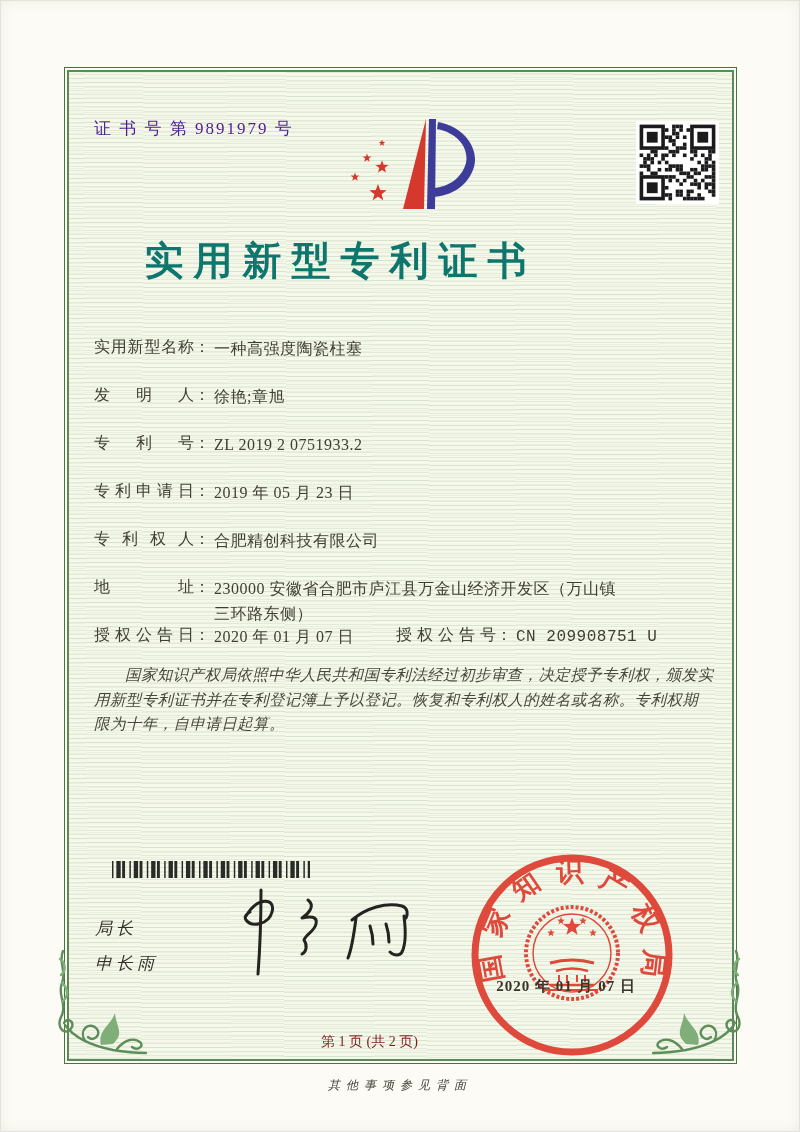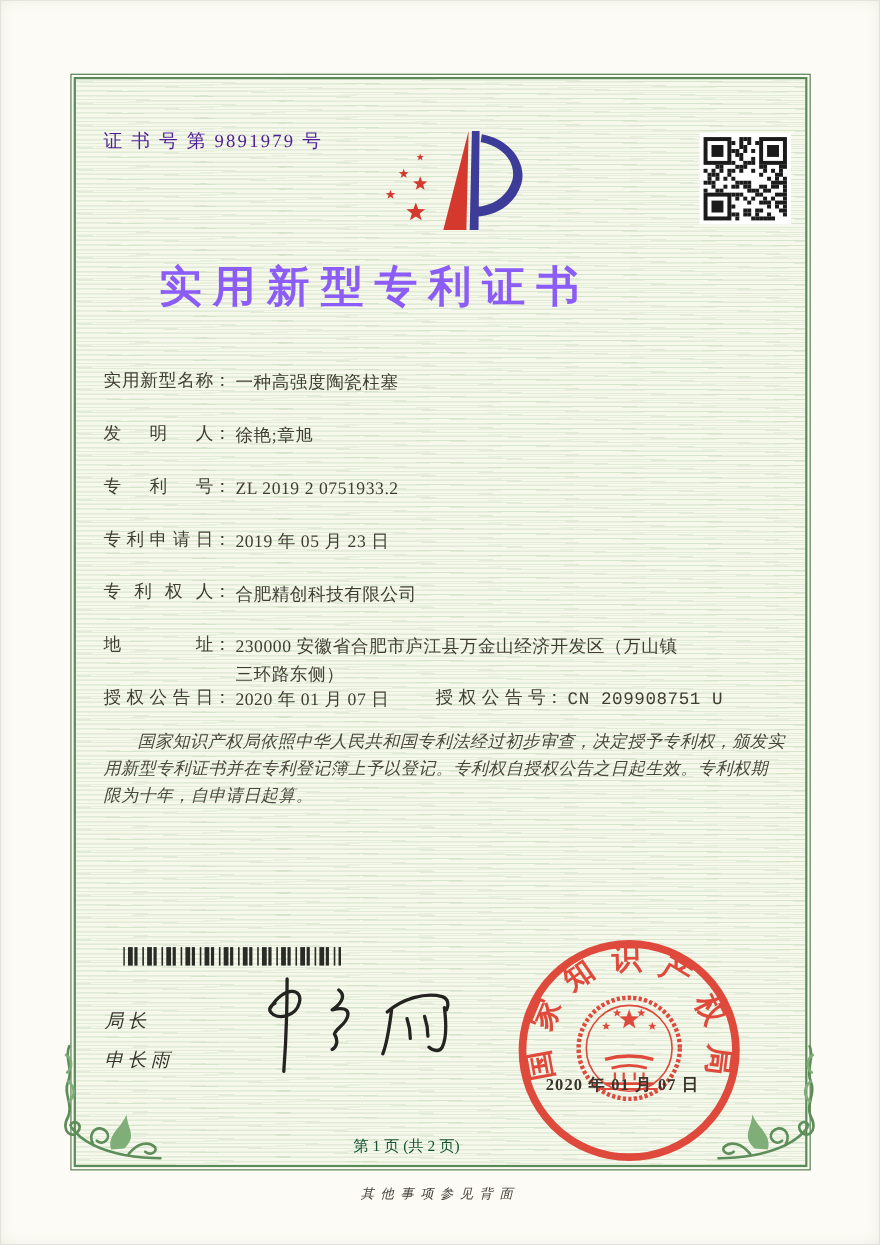--- a/index.html
+++ b/index.html
@@ -19,37 +19,37 @@
     background-color:#f6f8ec;
     background-image:
       repeating-linear-gradient(0.4deg, rgba(151,188,138,.22) 0 1px, rgba(255,255,255,0) 1px 4px),
       repeating-linear-gradient(-0.4deg, rgba(151,188,138,.14) 0 1px, rgba(255,255,255,0) 1px 5px);
   }
   .cert-no{position:absolute;left:94px;top:117px;font-size:17px;letter-spacing:2px;color:#4c1d95;}
   .logo{position:absolute;left:331px;top:106px;width:147px;height:113px;}
   .qr{position:absolute;left:636px;top:121px;width:83px;height:83px;background:#fff;}
   .title{
     position:absolute;left:64px;top:234px;width:543px;margin:0;text-align:center;
-    font-size:39px;font-weight:bold;letter-spacing:10px;text-indent:10px;color:#8b5cf6;
+    font-size:39px;font-weight:bold;letter-spacing:10px;text-indent:10px;color:#0f766e;
   }
   .fields{position:absolute;left:94px;top:336px;width:616px;font-size:16px;color:#403e33;}
   .f-row{position:absolute;left:0;width:616px;line-height:22px;}
   .f-label{display:inline-block;width:100px;text-align:justify;text-align-last:justify;vertical-align:top;}
   .f-colon{display:inline-block;vertical-align:top;}
   .f-value{display:inline-block;vertical-align:top;margin-left:4px;letter-spacing:.5px;max-width:470px;white-space:pre-line;line-height:25px;}
   .grant-pair{display:inline-block;}
   .paras{position:absolute;left:94px;top:663px;width:620px;font-size:15.5px;line-height:24.6px;color:#49473c;font-style:italic;}
   .paras p{margin:0;text-indent:2em;letter-spacing:.4px;}
   .barcode{position:absolute;left:112px;top:861px;width:198px;height:17px;}
   .director{position:absolute;left:95px;top:917px;font-size:17px;letter-spacing:4px;color:#34322b;font-style:italic;}
   .director div{margin-bottom:12px;}
   .signature{position:absolute;left:224px;top:878px;width:195px;height:105px;}
   .seal{position:absolute;left:466px;top:849px;width:212px;height:212px;opacity:.9;}
   .seal-date{position:absolute;left:488px;top:977px;width:156px;text-align:center;font-size:15px;font-weight:bold;letter-spacing:1px;color:#38342c;}
-  .page-info{position:absolute;left:64px;top:1033px;width:671px;text-align:center;font-size:14px;color:#14532d;transform:translateX(-30px);}
+  .page-info{position:absolute;left:64px;top:1033px;width:671px;text-align:center;font-size:14px;color:#7f1d1d;transform:translateX(-30px);}
   .back-note{position:absolute;left:0;top:1077px;width:800px;text-align:center;font-size:12px;letter-spacing:6px;color:#45433a;font-style:italic;}
   .flourish{position:absolute;width:92px;height:118px;top:947px;}
   .flourish.fl-left{left:55px;}
   .flourish.fl-right{left:652px;transform:scaleX(-1);}
 </style>
 </head>
 <body>
 
 <div class="page">
 
@@ -237,21 +237,21 @@
       <span class="f-label">地址</span><span class="f-colon">：</span><span class="f-value">230000  安徽省合肥市庐江县万金山经济开发区（万山镇
 三环路东侧）</span>
     </div>
     <div class="f-row" style="top:288px;">
       <span class="grant-pair"><span class="f-label">授权公告日</span><span class="f-colon">：</span><span class="f-value">2020 年 01 月 07 日</span></span>
       <span class="grant-pair" style="margin-left:38px;font-family:Liberation Mono, monospace;"><span class="f-label">授权公告号</span><span class="f-colon">：</span><span class="f-value">CN 209908751 U</span></span>
     </div>
   </div>
 
   <div class="paras">
-    <p>国家知识产权局依照中华人民共和国专利法经过初步审查，决定授予专利权，颁发实用新型专利证书并在专利登记簿上予以登记。专利权自授权公告之日起生效。专利权期限为十年，自申请日起算。</p>
+    <p>国家知识产权局依照中华人民共和国专利法经过初步审查，决定授予专利权，颁发实用新型专利证书并在专利登记簿上予以登记。恢复和专利权人的姓名或名称。专利权期限为十年，自申请日起算。</p>
   </div>
 
   <svg class="barcode" id="barcode-svg" viewBox="0 0 198 17">
       <rect x="0" y="0" width="1.45" height="17" fill="#2a2a26"></rect>
       <rect x="4.35" y="0" width="4.35" height="17" fill="#2a2a26"></rect>
       <rect x="10.149999999999999" y="0" width="2.9" height="17" fill="#2a2a26"></rect>
       <rect x="17.4" y="0" width="1.45" height="17" fill="#2a2a26"></rect>
       <rect x="21.749999999999996" y="0" width="4.35" height="17" fill="#2a2a26"></rect>
       <rect x="27.549999999999994" y="0" width="2.9" height="17" fill="#2a2a26"></rect>
       <rect x="34.79999999999999" y="0" width="1.45" height="17" fill="#2a2a26"></rect>

